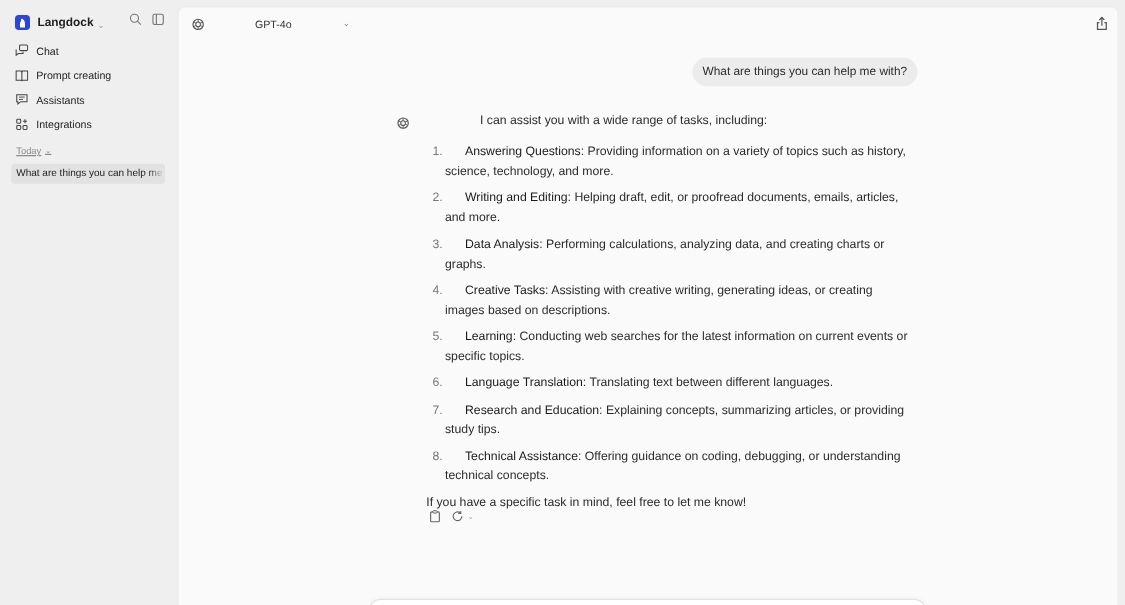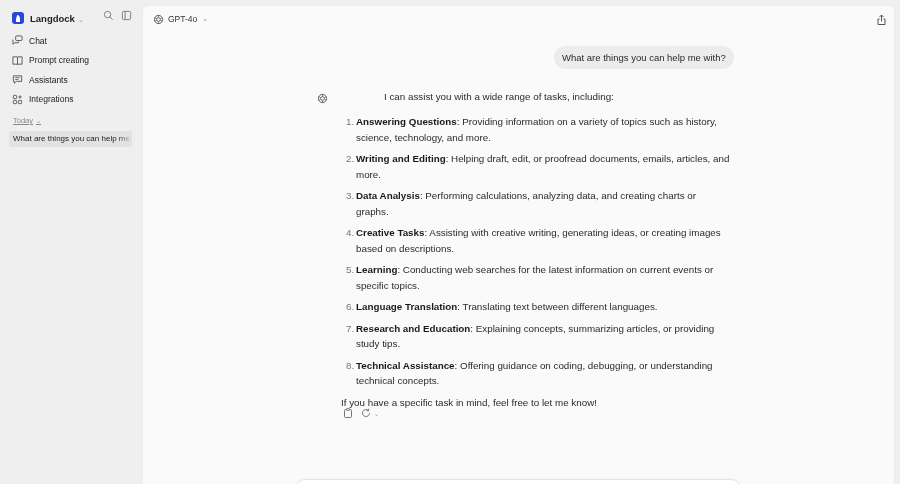--- a/index.html
+++ b/index.html
@@ -20,38 +20,38 @@
   .nav { position: absolute; left: 12px; top: 31px; width: 125px; text-align: center; }
   .nav-item { height: 19.5px; display: flex; align-items: center; font-size: 8.5px; color: #222; cursor: pointer; }
   .nav-item svg { width: 11px; height: 11px; margin-right: 6px; }
   .section-label { position: absolute; left: 13px; top: 116px; font-size: 7.5px; color: #8a8a8a; display: flex; align-items: center; text-decoration: underline; }
   .section-label .chev { margin-left: 3px; font-size: 6px; }
   .history-item { position: absolute; left: 9px; top: 131px; width: 123px; height: 16px; background: #e2e2e2; border-radius: 3px; font-size: 8px; color: #222; padding: 0 4px; line-height: 16px; white-space: nowrap; overflow: hidden; cursor: pointer; }
   .history-item .fade { position: absolute; right: 0; top: 0; width: 14px; height: 16px; background: linear-gradient(to right, rgba(226,226,226,0), #e2e2e2); }
 
   
   .main { position: absolute; left: 142px; top: 5px; width: 753px; height: 490px; background: #fafafa; border-radius: 6px; border: 1px solid #ececec; }
-  .model-sel { position: absolute; left: 10px; top: 6px; height: 14px; display: flex; align-items: center; cursor: pointer; }
+  .model-sel { position: absolute; left: 10px; top: 6px; height: 14px; display: flex; align-items: center; cursor: pointer; gap: 36px; }
   .model-sel svg { width: 11px; height: 11px; margin-right: 4px; }
   .model-name { font-size: 8.5px; color: #333; }
   .model-chev { margin-left: 5px; font-size: 7px; color: #888; }
   .share-btn { position: absolute; right: 6px; top: 6px; width: 12px; height: 12px; cursor: pointer; }
   .share-btn svg { width: 11px; height: 12px; }
 
   .user-bubble { position: absolute; left: 411px; top: 40px; height: 23px; padding: 0 8px; background: #ececec; border-radius: 12px; font-size: 9.5px; line-height: 23px; color: #2a2a2a; white-space: nowrap; }
 
   .assistant-avatar { position: absolute; left: 172px; top: 85px; width: 14px; height: 14px; border-radius: 50%; display: flex; align-items: center; justify-content: center; }
   .assistant-avatar svg { width: 11px; height: 11px; }
 
   .answer { position: absolute; left: 198px; top: 83px; width: 390px; font-size: 9.8px; color: #2a2a2a; }
   .answer .intro { line-height: 16px; height: 20px; margin-left: 43px; }
   .answer ol { list-style: none; margin-top: 5px; }
   .answer li { position: relative; padding-left: 15px; line-height: 15.5px; margin-bottom: 6px; }
   .answer li .num { position: absolute; left: 5px; top: 0; color: #777; }
-  .answer li b { font-weight: bold; color: #1a1a1a; }
+  .answer li b { font-weight: normal; color: #1a1a1a; margin-left: 16px; }
   .answer .outro { margin-top: 3px; line-height: 16px; }
 
   .actions { position: absolute; left: 200px; top: 402px; display: flex; align-items: center; gap: 8px; }
   .act-ic { width: 10px; height: 10px; cursor: pointer; display: flex; align-items: center; }
   .act-ic svg { width: 10px; height: 10px; }
   .act-chev { font-size: 6px; color: #999; margin-left: -5px; }
 
   .composer { position: absolute; left: 152px; top: 473px; width: 446px; height: 40px; background: #fff; border: 1px solid #e3e3e3; border-radius: 10px; box-shadow: 0 -1px 3px rgba(0,0,0,0.03); }
 </style>
 </head>

